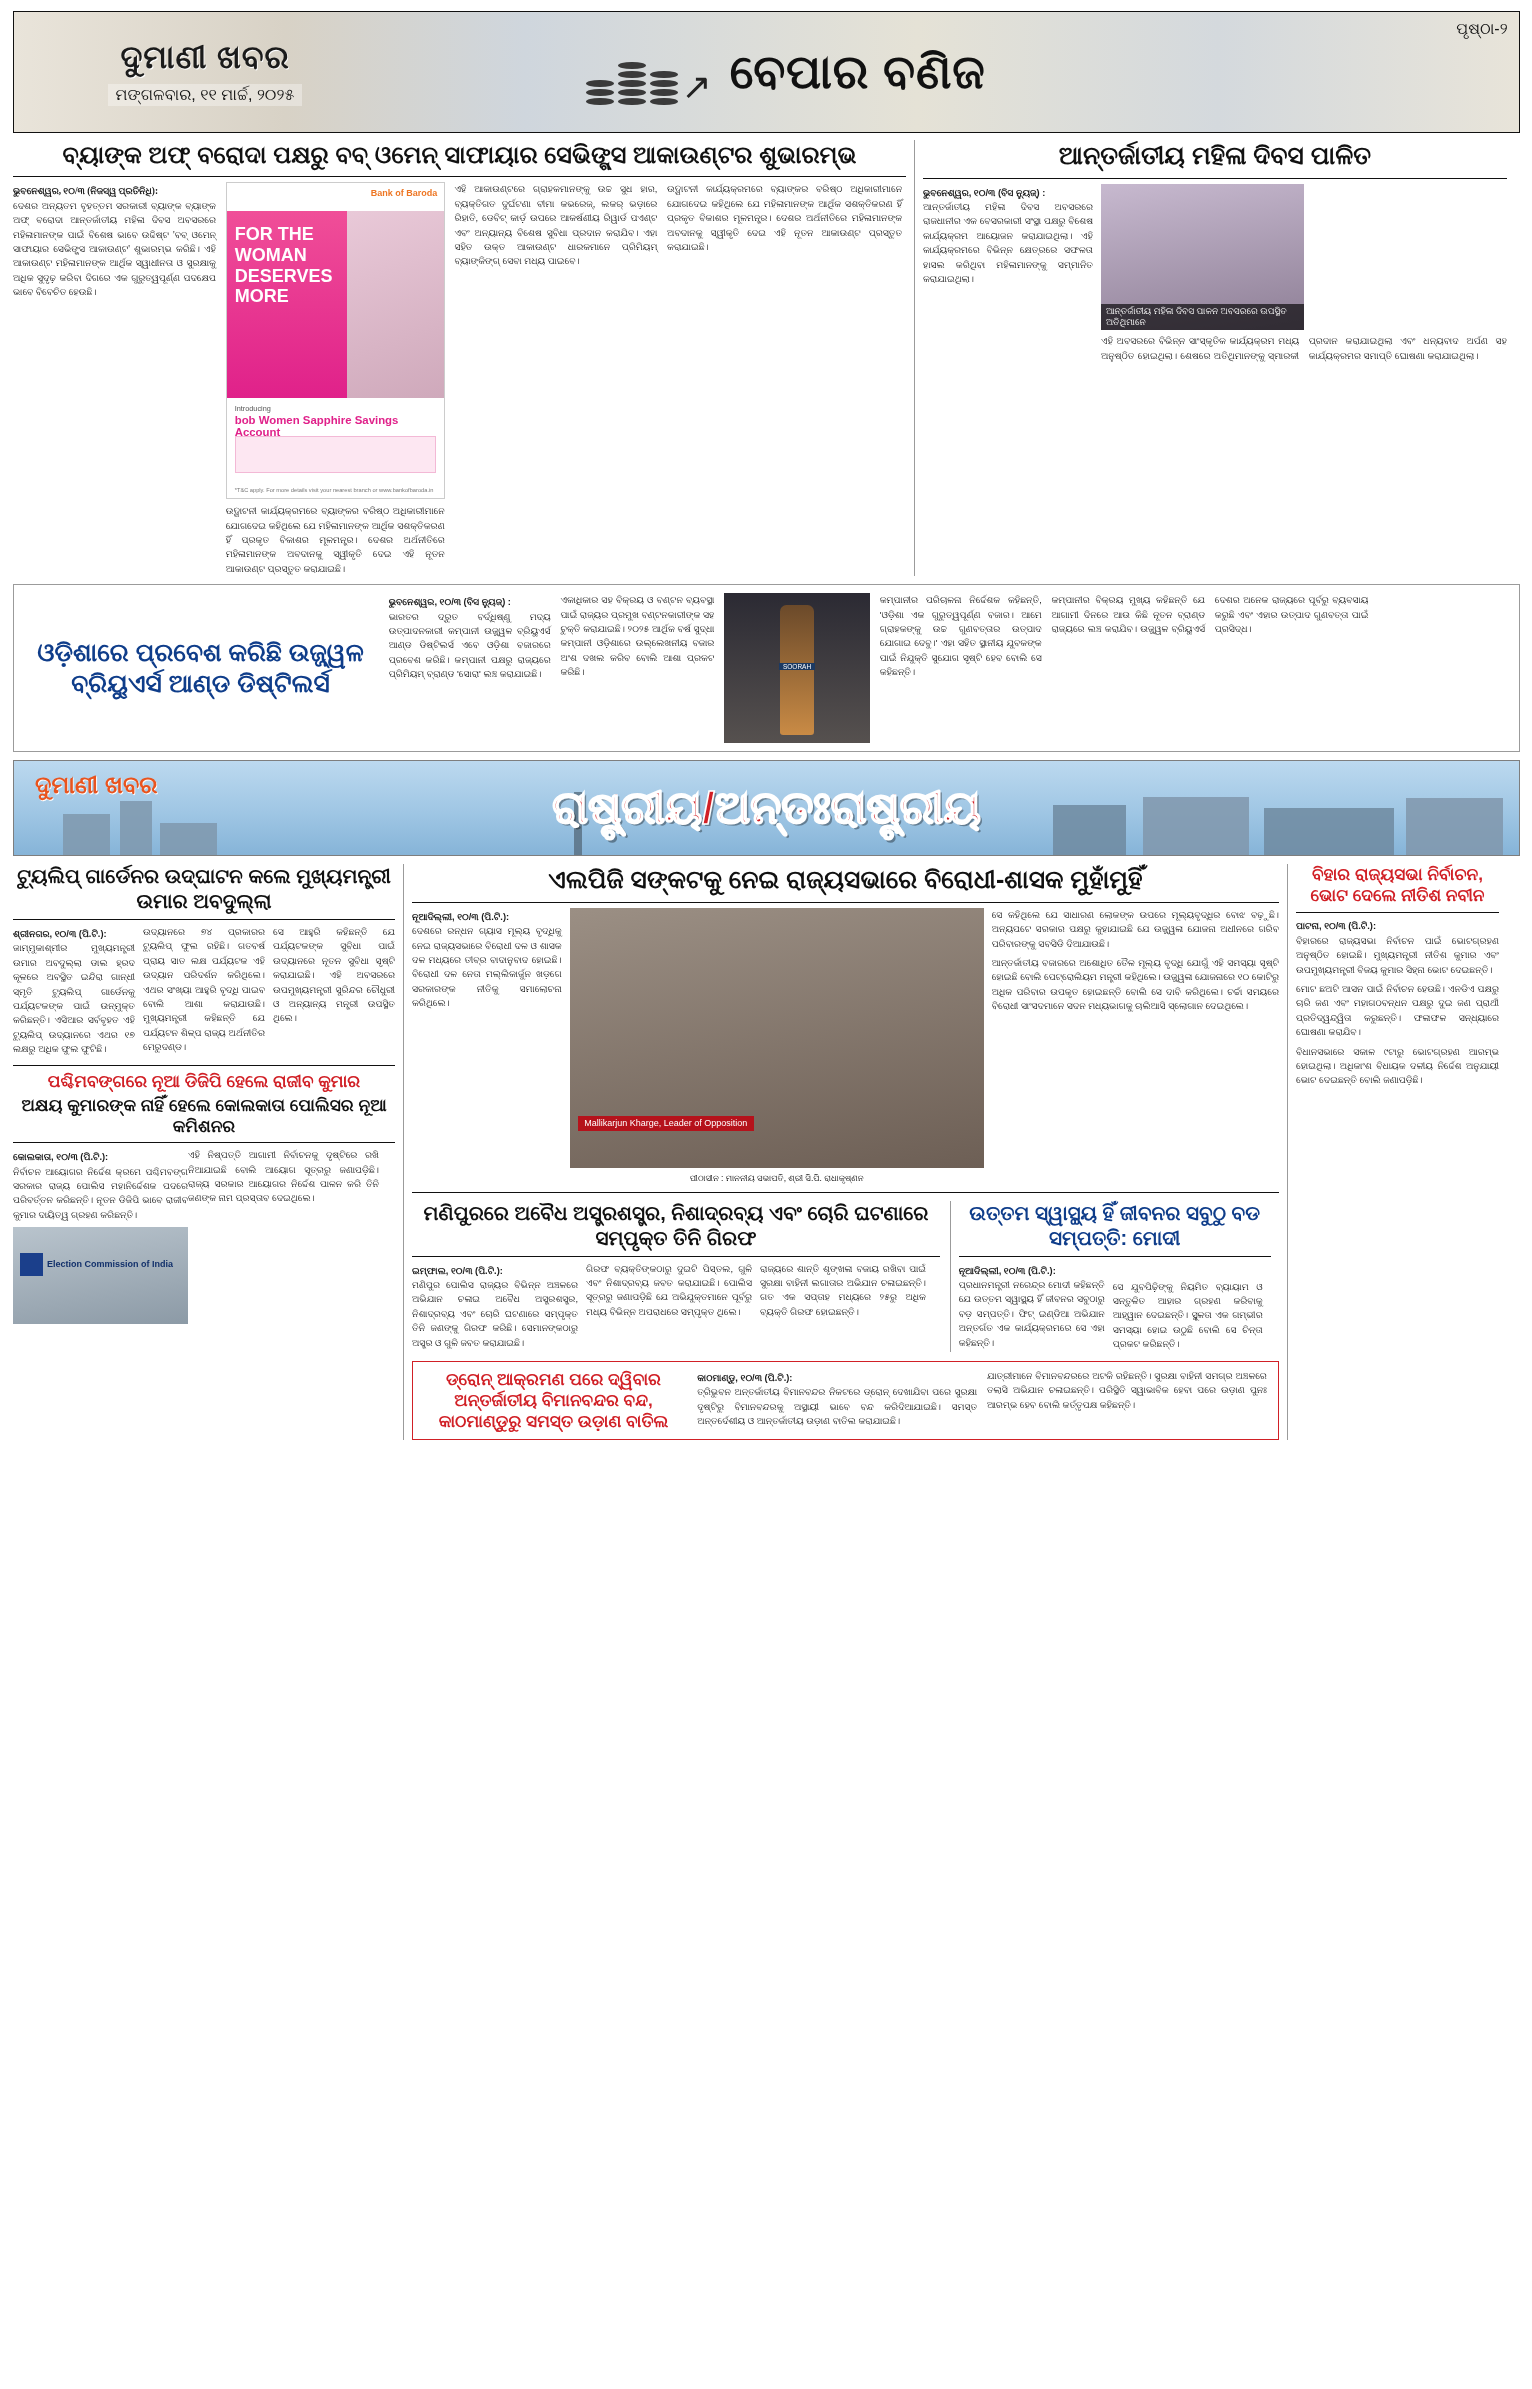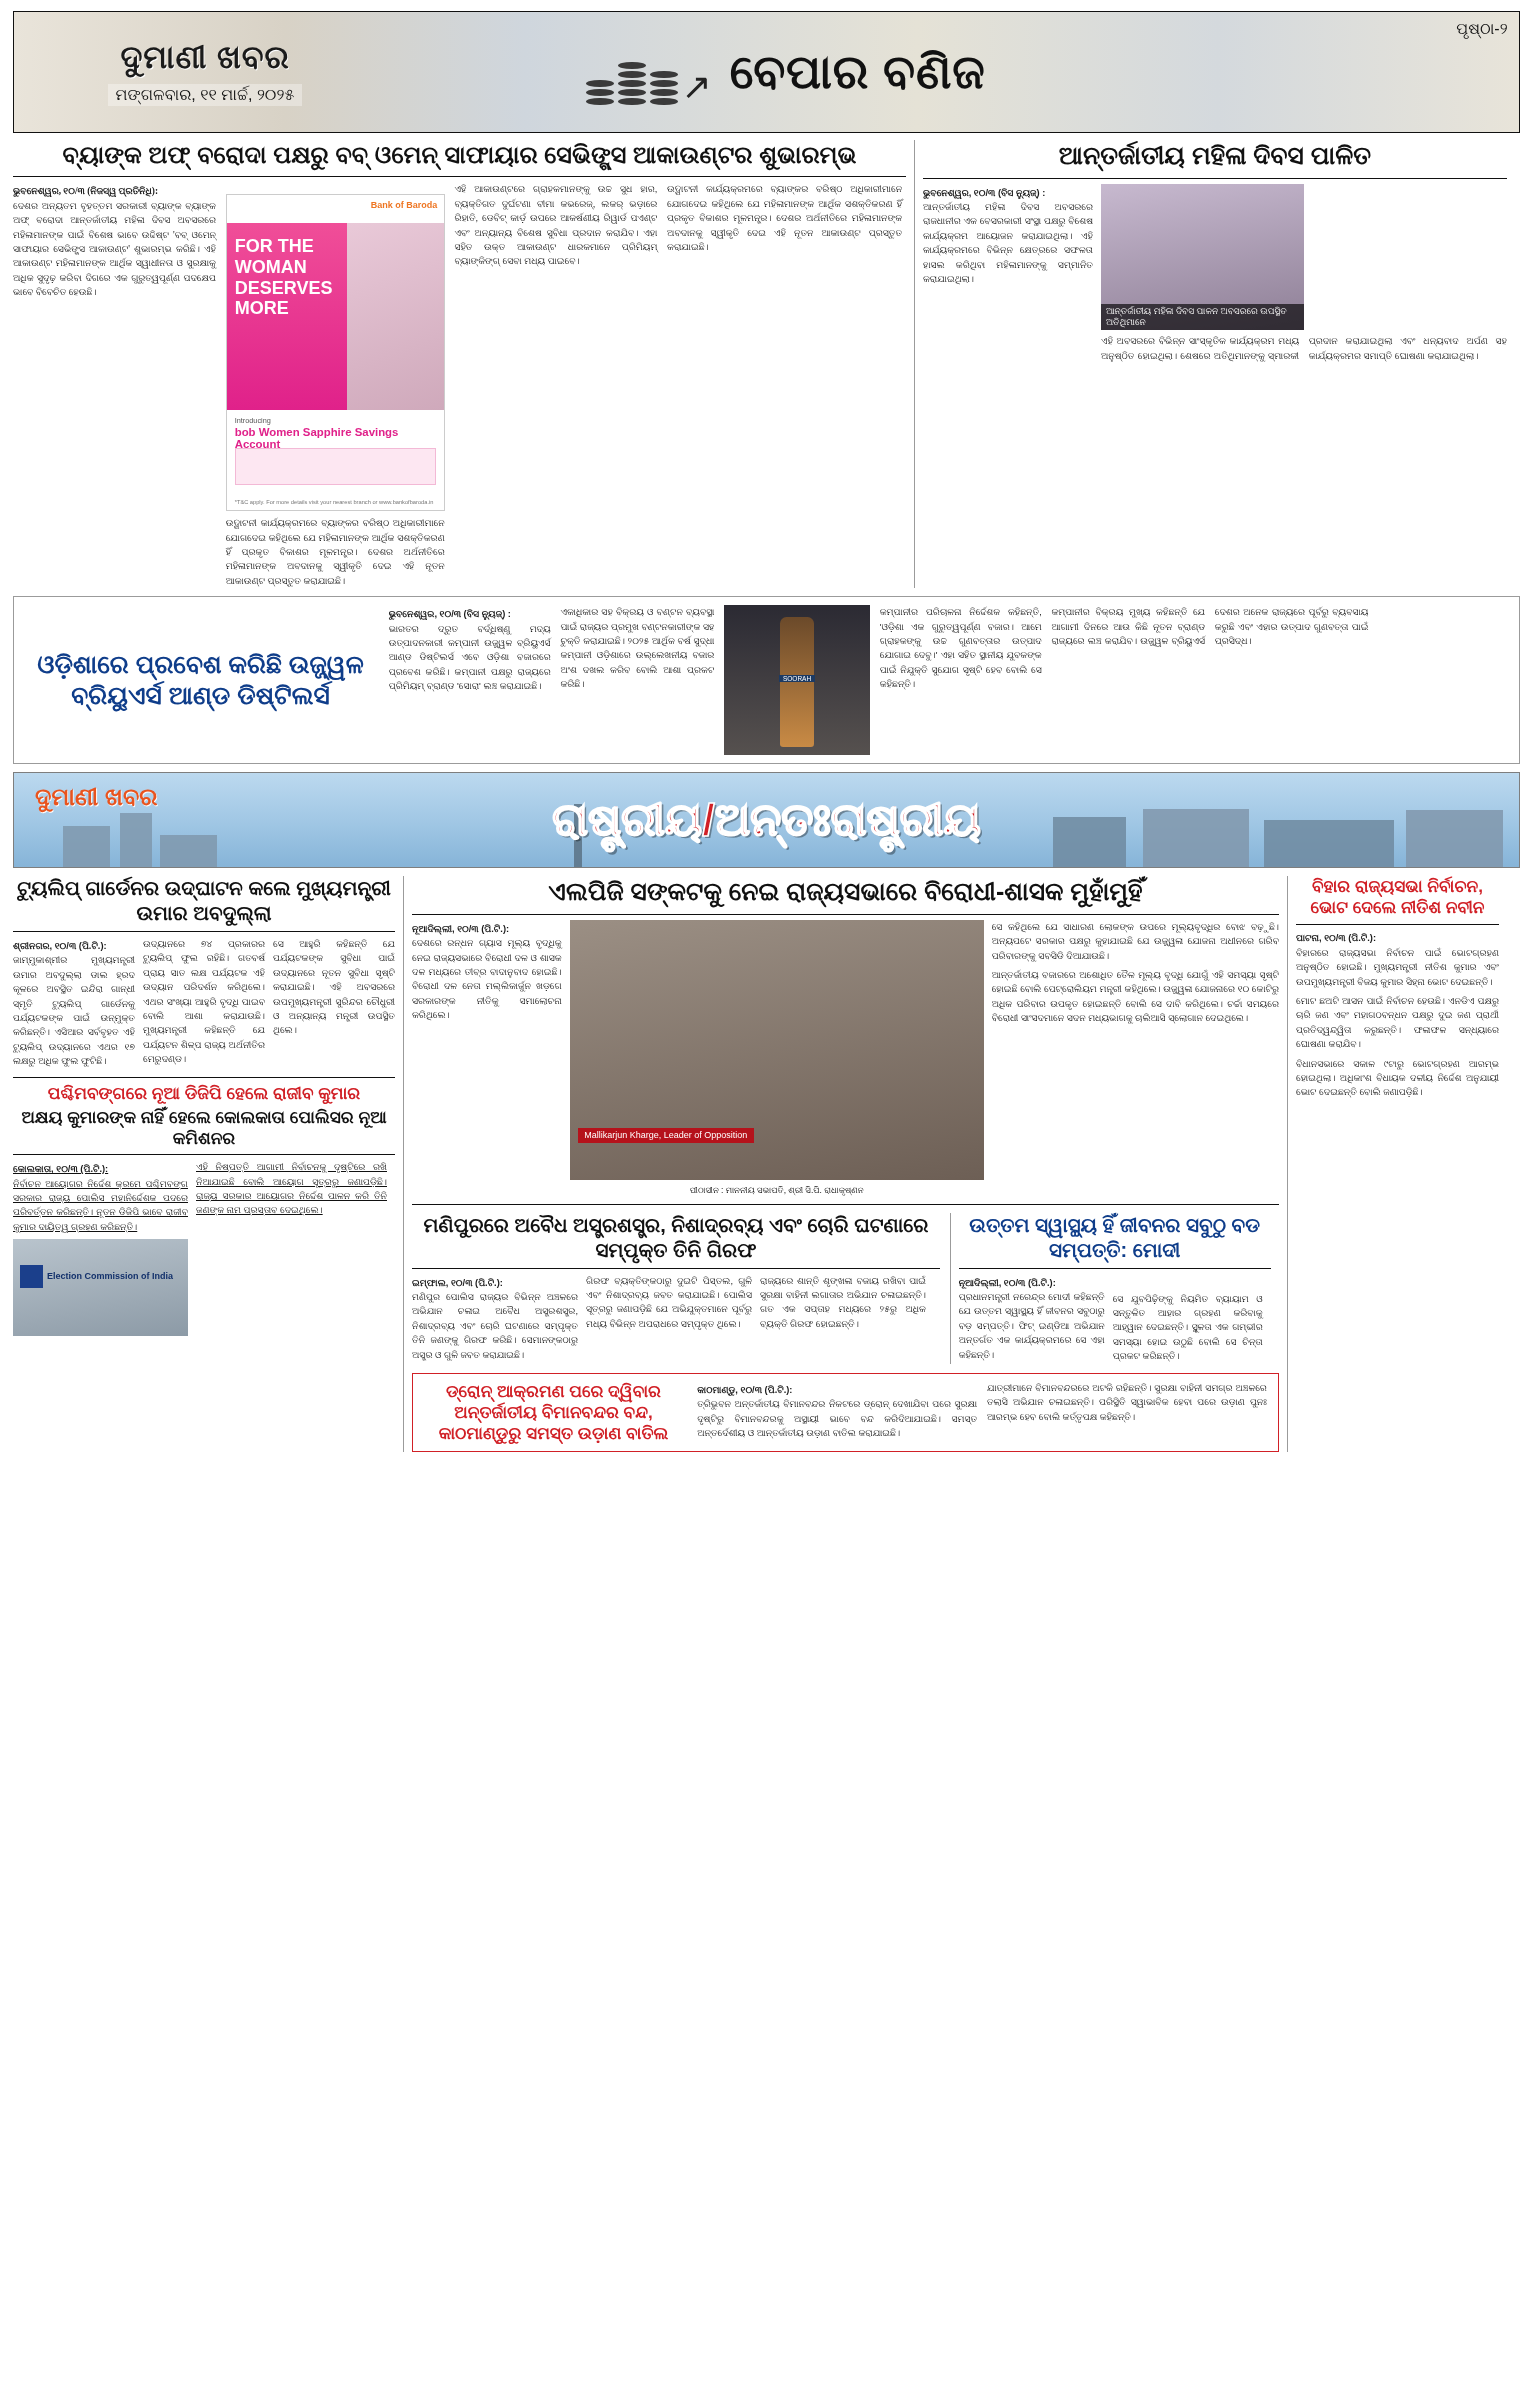--- a/index.html
+++ b/index.html
@@ -87,21 +87,21 @@
     position:absolute; left:21px; top:9.7px; font-size:24px; font-weight:bold;
     color:#e8541f; text-shadow:0.8px 0.8px 0 #fff;
   }
 
   
   .ph { background:#ccc; position:relative; overflow:hidden; }
   .ph .cap {
     position:absolute; left:0; bottom:0; background:rgba(0,0,0,.65); color:#fff;
     font-size:9px; padding:1.6px 4.9px;
   }
-  .ad-box { background:#f3f3f3; border:0.8px solid #bbb;margin-top:12px; }
+  .ad-box { background:#f3f3f3; border:0.8px solid #bbb; }
 
   .small { font-size:8.5px; }
   .center { text-align:center; }
   .mt6{margin-top:4.9px;}
 </style>
 </head>
 <body>
 
 <div class="page">
 
@@ -263,21 +263,21 @@
           <div class="body-text">ସେ ଆହୁରି କହିଛନ୍ତି ଯେ ପର୍ଯ୍ୟଟକଙ୍କ ସୁବିଧା ପାଇଁ ଉଦ୍ୟାନରେ ନୂତନ ସୁବିଧା ସୃଷ୍ଟି କରାଯାଇଛି। ଏହି ଅବସରରେ ଉପମୁଖ୍ୟମନ୍ତ୍ରୀ ସୁରିନ୍ଦର ଚୌଧୁରୀ ଓ ଅନ୍ୟାନ୍ୟ ମନ୍ତ୍ରୀ ଉପସ୍ଥିତ ଥିଲେ।</div>
         </div>
       </div>
 
       <div style="border-top:0.8px solid #111; margin:8px 0 4.9px;"></div>
 
       <div class="hl hl-sm hl-red">ପଶ୍ଚିମବଙ୍ଗରେ ନୂଆ ଡିଜିପି ହେଲେ ରାଜୀବ କୁମାର</div>
       <div class="hl hl-sm" style="margin-top:3.2px;">ଅକ୍ଷୟ କୁମାରଙ୍କ ନାହିଁ ହେଲେ କୋଲକାତା ପୋଲିସର ନୂଆ କମିଶନର</div>
       <div style="border-top:0.8px solid #111; margin:4.9px 0;"></div>
 
-      <div style="display:flex; gap:8px;text-decoration:underline;">
+      <div style="display:flex; ">
         <div style="width:175px;">
           <span class="body-text dateline">କୋଲକାତା, ୧୦/୩ (ପି.ଟି.):</span>
           <div class="body-text">ନିର୍ବାଚନ ଆୟୋଗର ନିର୍ଦ୍ଦେଶ କ୍ରମେ ପଶ୍ଚିମବଙ୍ଗ ସରକାର ରାଜ୍ୟ ପୋଲିସ ମହାନିର୍ଦ୍ଦେଶକ ପଦରେ ପରିବର୍ତ୍ତନ କରିଛନ୍ତି। ନୂତନ ଡିଜିପି ଭାବେ ରାଜୀବ କୁମାର ଦାୟିତ୍ୱ ଗ୍ରହଣ କରିଛନ୍ତି।</div>
           <div class="ph mt6" style="width:175px; height:97px; background:linear-gradient(170deg,#b9c4cd,#8c9aa6);">
             <div style="position:absolute; left:6.5px; top:26px; width:23px; height:23px; background:#1b3f8b;"></div>
             <div style="position:absolute; left:34px; top:32px; font-size:9px; color:#12306b; font-weight:bold;">Election Commission of India</div>
           </div>
         </div>
         <div style="width:191px;">
           <div class="body-text">ଏହି ନିଷ୍ପତ୍ତି ଆଗାମୀ ନିର୍ବାଚନକୁ ଦୃଷ୍ଟିରେ ରଖି ନିଆଯାଇଛି ବୋଲି ଆୟୋଗ ସୂତ୍ରରୁ ଜଣାପଡ଼ିଛି। ରାଜ୍ୟ ସରକାର ଆୟୋଗର ନିର୍ଦ୍ଦେଶ ପାଳନ କରି ତିନି ଜଣଙ୍କ ନାମ ପ୍ରସ୍ତାବ ଦେଇଥିଲେ।</div>

